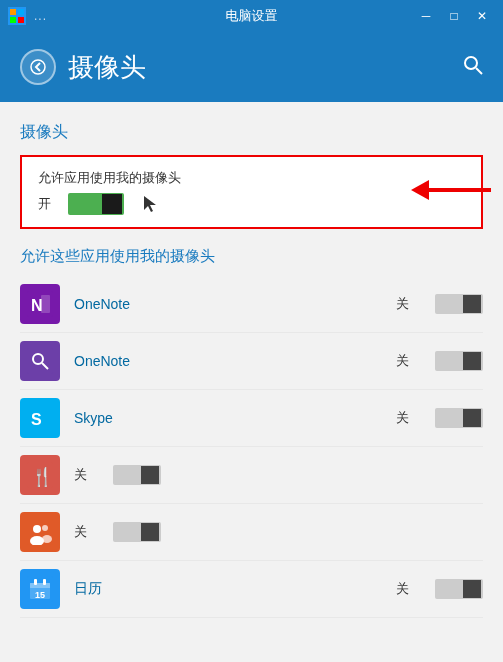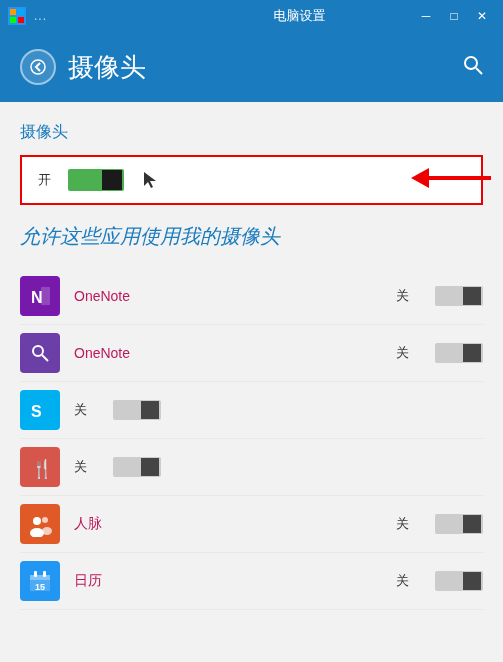--- a/index.html
+++ b/index.html
@@ -39,21 +39,20 @@
       color: #cde;
       font-size: 12px;
       letter-spacing: 1px;
     }
     .title-bar-title {
       color: white;
       font-size: 13px;
       position: absolute;
       left: 50%;
       transform: translateX(-50%);
-      margin-left: 48px;
     }
     .title-bar-controls {
       display: flex;
       gap: 2px;
     }
     .title-btn {
       width: 26px;
       height: 20px;
       background: transparent;
       border: none;
@@ -162,24 +161,23 @@
       height: 20px;
       background: #1a1a1a;
       position: absolute;
       right: 2px;
       top: 1px;
     }
 
     
     .sub-section-title {
       color: #1a7bbf;
-      font-size: 20px;
+      font-size: 15px;
       font-weight: 400;
-      margin-bottom: 18px;
-      font-style: italic;
+      margin-bottom: 10px;
     }
 
     
     .app-list { }
     .app-item {
       display: flex;
       align-items: center;
       padding: 8px 0;
       border-bottom: 1px solid #e8e8e8;
       gap: 14px;
@@ -190,21 +188,21 @@
       border-radius: 4px;
       display: flex;
       align-items: center;
       justify-content: center;
       flex-shrink: 0;
       font-size: 20px;
     }
     .app-name {
       flex: 1;
       font-size: 14px;
-      color: #be185d;
+      color: #0369a1;
     }
     .app-state {
       font-size: 13px;
       color: #333;
       margin-right: 12px;
     }
     
     .toggle-off {
       width: 48px;
       height: 20px;
@@ -275,20 +273,21 @@
     </svg>
   </span>
 </div>
 
 <div class="content">
 
   <h2 class="section-title">摄像头</h2>
 
   <div style="position:relative; margin-bottom: 18px;">
     <div class="toggle-box">
+      <div class="toggle-label">允许应用使用我的摄像头</div>
       <div class="toggle-row">
         <span class="toggle-state">开</span>
         <div class="toggle-switch">
           <div class="knob"></div>
         </div>
 
         <div style="position:relative; width:12px; height:16px; margin-left:6px;">
           <svg width="12" height="16" viewBox="0 0 12 16">
             <polygon points="0,0 0,14 4,10 7,16 9,15 6,9 12,9" fill="#333"></polygon>
           </svg>
@@ -340,20 +339,21 @@
         </div>
     </div>
 
     <div class="app-item">
       <div class="app-icon icon-skype">
         <svg width="26" height="26" viewBox="0 0 26 26">
           <rect width="26" height="26" rx="2" fill="#00aff0"></rect>
           <text x="4" y="20" font-size="16" fill="white" font-weight="bold" font-family="Arial">S</text>
         </svg>
       </div>
+      <span class="app-name">Skype</span>
       <span class="app-state">关</span>
       <div class="toggle-off">
           <div class="knob-off"></div>
         </div>
     </div>
 
     <div class="app-item">
       <div class="app-icon icon-food">
         <svg width="26" height="26" viewBox="0 0 26 26">
           <rect width="26" height="26" rx="2" fill="#d6564b"></rect>
@@ -369,21 +369,20 @@
     <div class="app-item">
       <div class="app-icon icon-people">
         <svg width="26" height="26" viewBox="0 0 26 26">
           <rect width="26" height="26" rx="2" fill="#e05a28"></rect>
           <circle cx="10" cy="10" r="4" fill="white"></circle>
           <ellipse cx="10" cy="22" rx="7" ry="5" fill="white"></ellipse>
           <circle cx="18" cy="9" r="3" fill="white" opacity="0.7"></circle>
           <ellipse cx="20" cy="20" rx="5" ry="4" fill="white" opacity="0.7"></ellipse>
         </svg>
       </div>
-      <span class="app-name">人脉</span>
       <span class="app-state">关</span>
       <div class="toggle-off">
           <div class="knob-off"></div>
         </div>
     </div>
 
     <div class="app-item">
       <div class="app-icon icon-calendar">
         <svg width="26" height="26" viewBox="0 0 26 26">
           <rect width="26" height="26" rx="2" fill="#2196f3"></rect>

